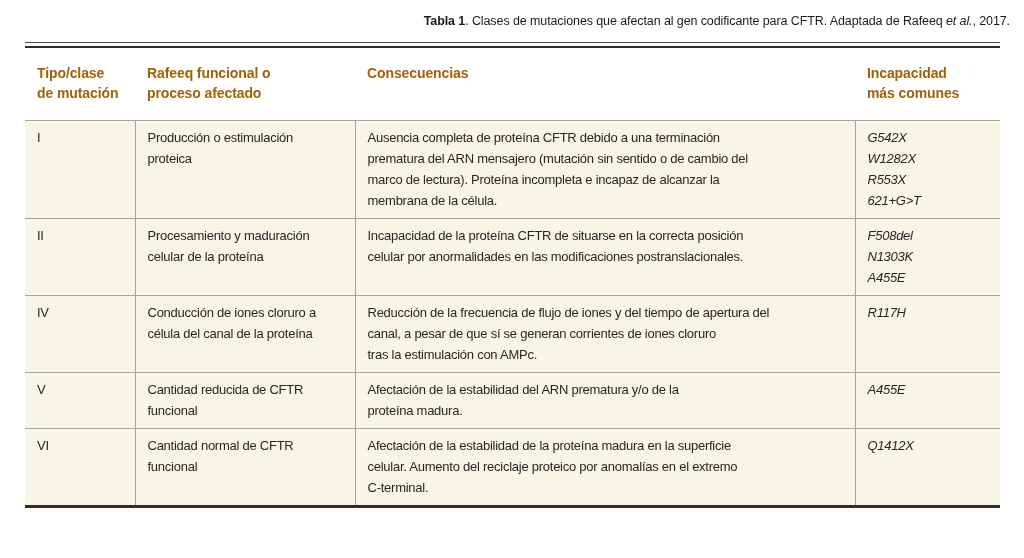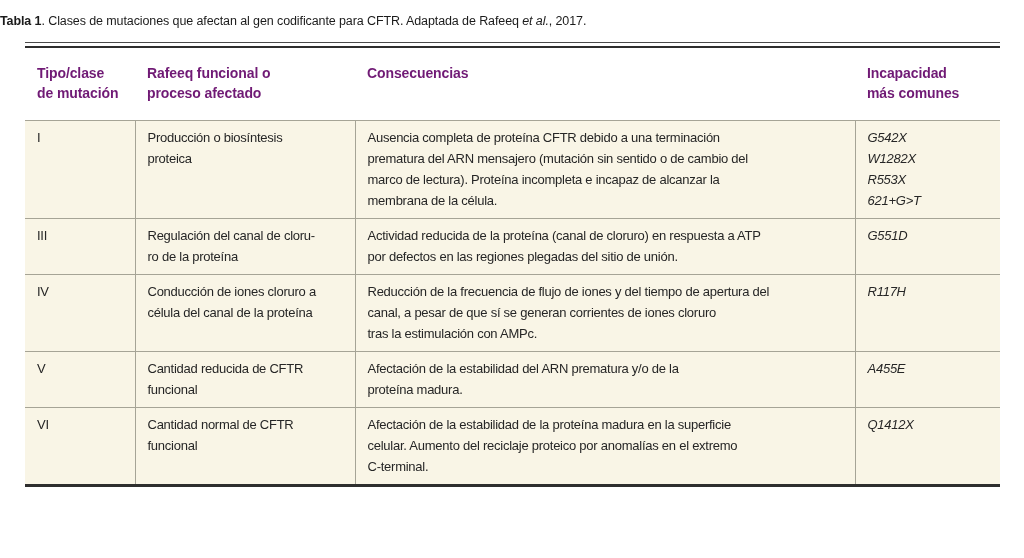--- a/index.html
+++ b/index.html
@@ -1,21 +1,21 @@
 <!DOCTYPE html>
 <html><head>
 <meta charset="utf-8">
 <style>
   * { box-sizing: border-box; margin: 0; padding: 0; }
   html, body { width: 1024px; height: 558px; background: #ffffff; overflow: hidden; }
   body { font-family: "Liberation Sans", "DejaVu Sans", sans-serif; color: #222; }
 
   .caption {
-    padding: 13px 6px 0 0;
-    text-align: left;
+    padding: 13px 14px 0 0;
+    text-align: right;
     font-size: 12.5px;
     line-height: 17px;
     color: #1b1b1b;
     letter-spacing: -0.1px;
   }
   .caption .b { font-weight: bold; }
   .caption .i { font-style: italic; }
 
   .tablewrap {
     margin: 12px 24px 0 25px;
@@ -29,21 +29,21 @@
     border-top: 2px solid #2e2e2e;
     border-bottom: 3px solid #2e2e2e;
   }
   th {
     background: #ffffff;
     text-align: left;
     vertical-align: top;
     font-size: 14px;
     font-weight: bold;
     line-height: 20px;
-    color: #701a75;
+    color: #a16207;
     padding: 15px 12px 17px 12px;
     white-space: pre-line;
     letter-spacing: -0.1px;
   }
   td {
     background: #f9f5e6;
     border: 1px solid #a6a496;
     vertical-align: top;
     font-size: 13px;
     line-height: 21px;
@@ -83,38 +83,40 @@
         <th>Rafeeq funcional o
 proceso afectado</th>
         <th>Consecuencias</th>
         <th>Incapacidad
 más comunes</th>
       </tr>
     </thead>
     <tbody>
         <tr>
           <td>I</td>
-          <td>Producción o biosíntesis
+          <td>Producción o estimulación
 proteica</td>
           <td>Ausencia completa de proteína CFTR debido a una terminación
 prematura del ARN mensajero (mutación sin sentido o de cambio del
 marco de lectura). Proteína incompleta e incapaz de alcanzar la
 membrana de la célula.</td>
           <td class="mut">G542X
 W1282X
 R553X
 621+G&gt;T</td>
         </tr>
         <tr>
-          <td>III</td>
-          <td>Regulación del canal de cloru-
-ro de la proteína</td>
-          <td>Actividad reducida de la proteína (canal de cloruro) en respuesta a ATP
-por defectos en las regiones plegadas del sitio de unión.</td>
-          <td class="mut">G551D</td>
+          <td>II</td>
+          <td>Procesamiento y maduración
+celular de la proteína</td>
+          <td>Incapacidad de la proteína CFTR de situarse en la correcta posición
+celular por anormalidades en las modificaciones postranslacionales.</td>
+          <td class="mut">F508del
+N1303K
+A455E</td>
         </tr>
         <tr>
           <td>IV</td>
           <td>Conducción de iones cloruro a
 célula del canal de la proteína</td>
           <td>Reducción de la frecuencia de flujo de iones y del tiempo de apertura del
 canal, a pesar de que sí se generan corrientes de iones cloruro
 tras la estimulación con AMPc.</td>
           <td class="mut">R117H</td>
         </tr>

